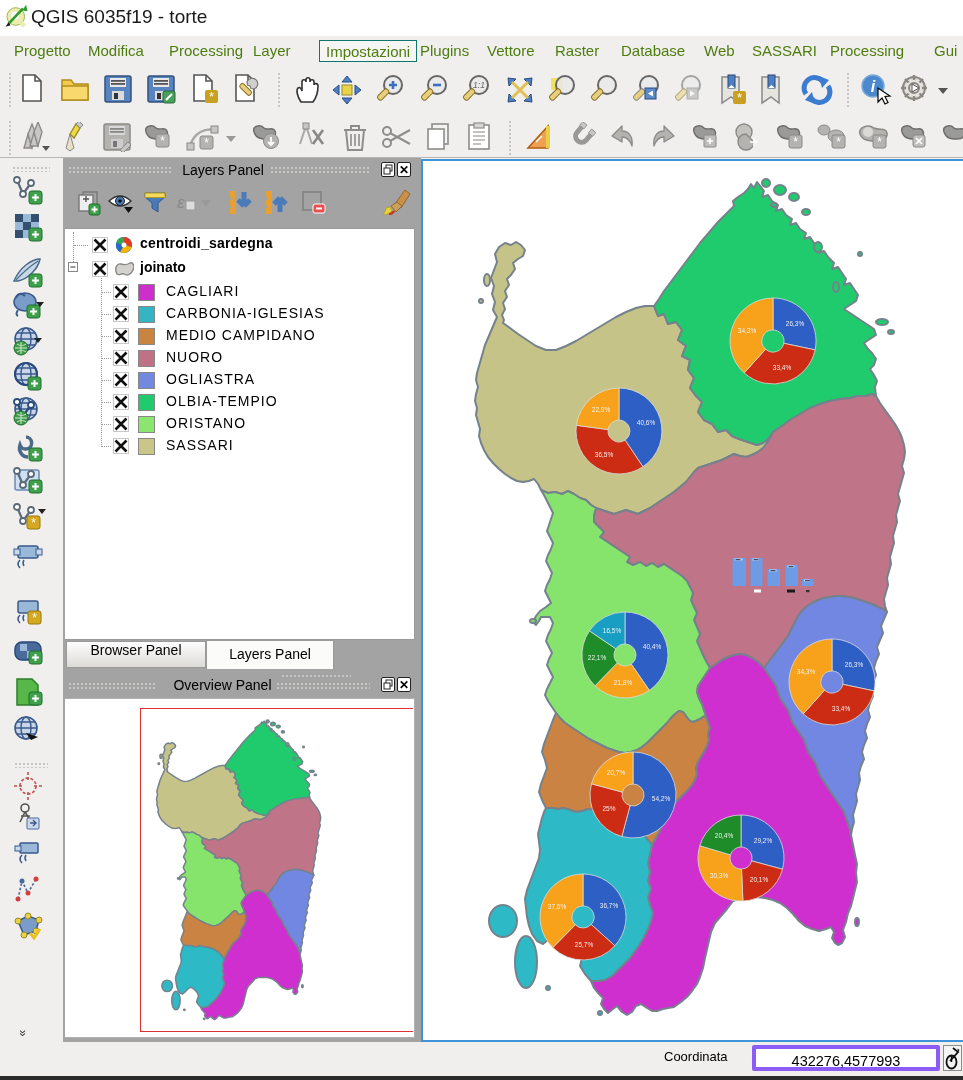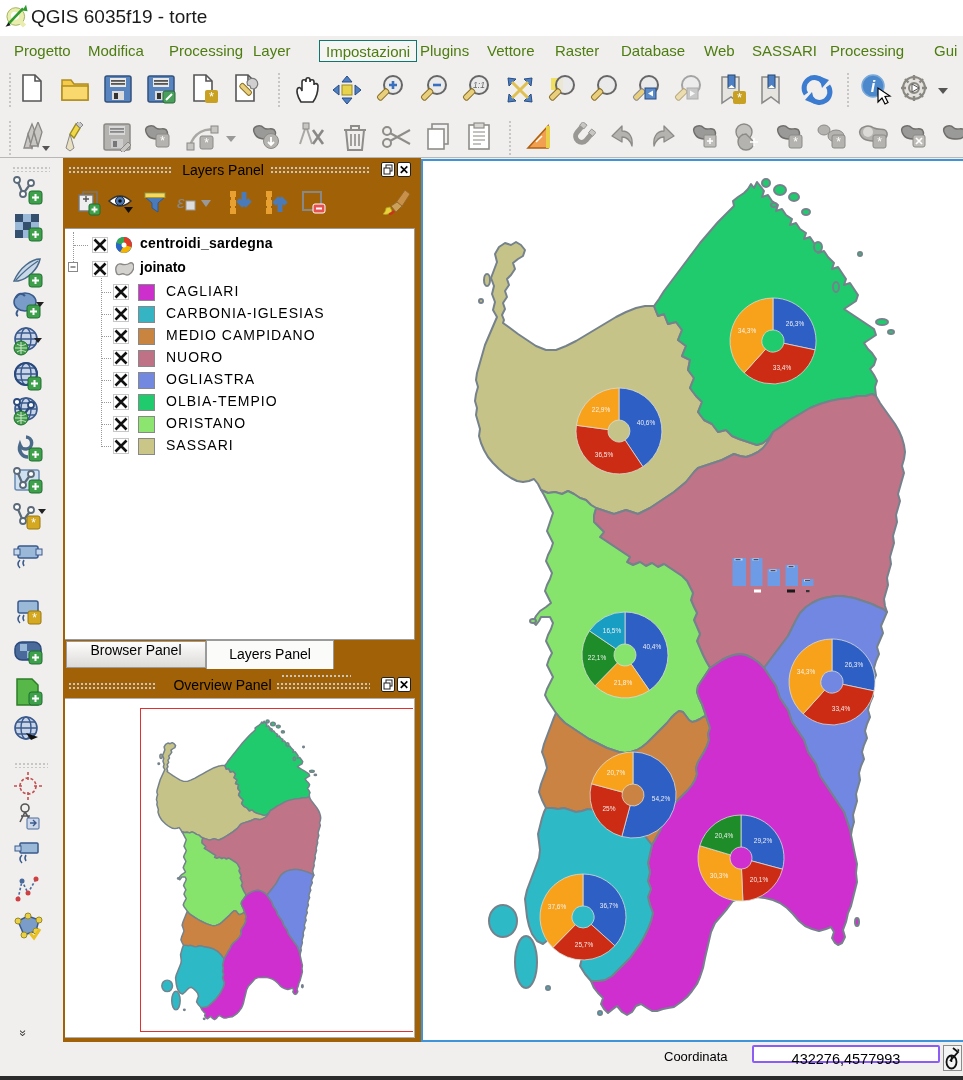--- a/index.html
+++ b/index.html
@@ -3,21 +3,21 @@
 *{margin:0;padding:0;box-sizing:border-box}
 html,body{width:963px;height:1080px;overflow:hidden;font-family:"Liberation Sans",sans-serif;background:#f0efee}
 .abs{position:absolute}
 #titlebar{position:absolute;left:0;top:0;width:963px;height:48px;background:#fff}
 #title{position:absolute;left:31px;top:6px;font-size:19px;color:#1a1a1a}
 #menubar{position:absolute;left:0;top:36px;width:963px;height:30px;background:#f0efee}
 .mi{position:absolute;top:4px;font-size:15px;color:#4d7c0f;height:22px;line-height:22px}
 #toolbar1{position:absolute;left:0;top:66px;width:963px;height:48px;background:#f0efee}
 #toolbar2{position:absolute;left:0;top:114px;width:963px;height:44px;background:#f0efee;border-bottom:1px solid #b9b7b4}
 #leftbar{position:absolute;left:0;top:158px;width:63px;height:884px;background:#f0efee}
-#dock{position:absolute;left:63px;top:158px;width:358px;height:884px;background:#a16207}
+#dock{position:absolute;left:63px;top:158px;width:358px;height:884px;background:#a3a3a3}
 #treebox{position:absolute;left:2px;top:70px;width:350px;height:412px;background:#fff;border:1px solid #9b9b9b;border-left:none}
 .ptitle{font-size:14px;color:#000}
 .trow{position:absolute;height:22px;font-size:14px;color:#000;white-space:nowrap}
 .tab{position:absolute;top:483px;height:27px;font-size:14px;text-align:center;border:1px solid #9a9a9a;color:#000}
 #mapcanvas{position:absolute;left:421px;top:159px;width:542px;height:883px;background:#fff;border:2px solid #3f94d9;border-right:none}
 #statusbar{position:absolute;left:0;top:1042px;width:963px;height:34px;background:#f0efee}
 #darkstrip{position:absolute;left:0;top:1076px;width:963px;height:4px;background:#2b2b2b}
 .dots{background-image:radial-gradient(circle,#c8c6c3 1px,transparent 1.2px);background-size:4px 4px}
 svg{display:block}
 </style></head><body>
@@ -752,21 +752,21 @@
       <rect x="802" y="579" width="11.5" height="7" fill="#6d9be5"></rect>
       <rect x="804" y="579.5" width="6.0" height="2" fill="#cdd9ec"></rect>
       <rect x="805" y="580" width="5" height="1.2" fill="#44506a"></rect>
       <rect x="754" y="589.5" width="7" height="3" fill="#fff"></rect>
       <rect x="787" y="589.5" width="8" height="3" fill="#1a1a1a"></rect>
       <rect x="806" y="590" width="3.5" height="2.2" fill="#333"></rect>
     </g>
   </svg>
 <div id="statusbar">
     <div class="abs" style="left:664px;top:7px;font-size:13px">Coordinata</div>
-    <div class="abs" style="left:752px;top:3px;width:188px;height:18px;background:#fff;border:2px solid #8b5cf6;border-radius:2px;text-align:center;font-size:14.5px;line-height:25px">432276,4577993</div>
+    <div class="abs" style="left:752px;top:3px;width:188px;height:26px;background:#fff;border:4px solid #8b5cf6;border-radius:2px;text-align:center;font-size:14.5px;line-height:25px">432276,4577993</div>
     <svg class="abs" style="left:943px;top:3px" width="19" height="26" viewBox="0 0 19 26">
       <rect x="0.5" y="0.5" width="18" height="25" fill="#f4f4f4" stroke="#8c8c8c"></rect>
       <ellipse cx="8.5" cy="17" rx="5" ry="6.5" fill="none" stroke="#111" stroke-width="1.8"></ellipse>
       <path d="M8.5 11v6" stroke="#111" stroke-width="1.5"></path>
       <path d="M10 3 l5 4 -8 9" fill="none" stroke="#111" stroke-width="1.8"></path>
       <path d="M14.5 3.5l2 1.5-1.5 2z" fill="#111"></path>
     </svg>
   </div>
 <div id="darkstrip"></div>
 </body></html>

